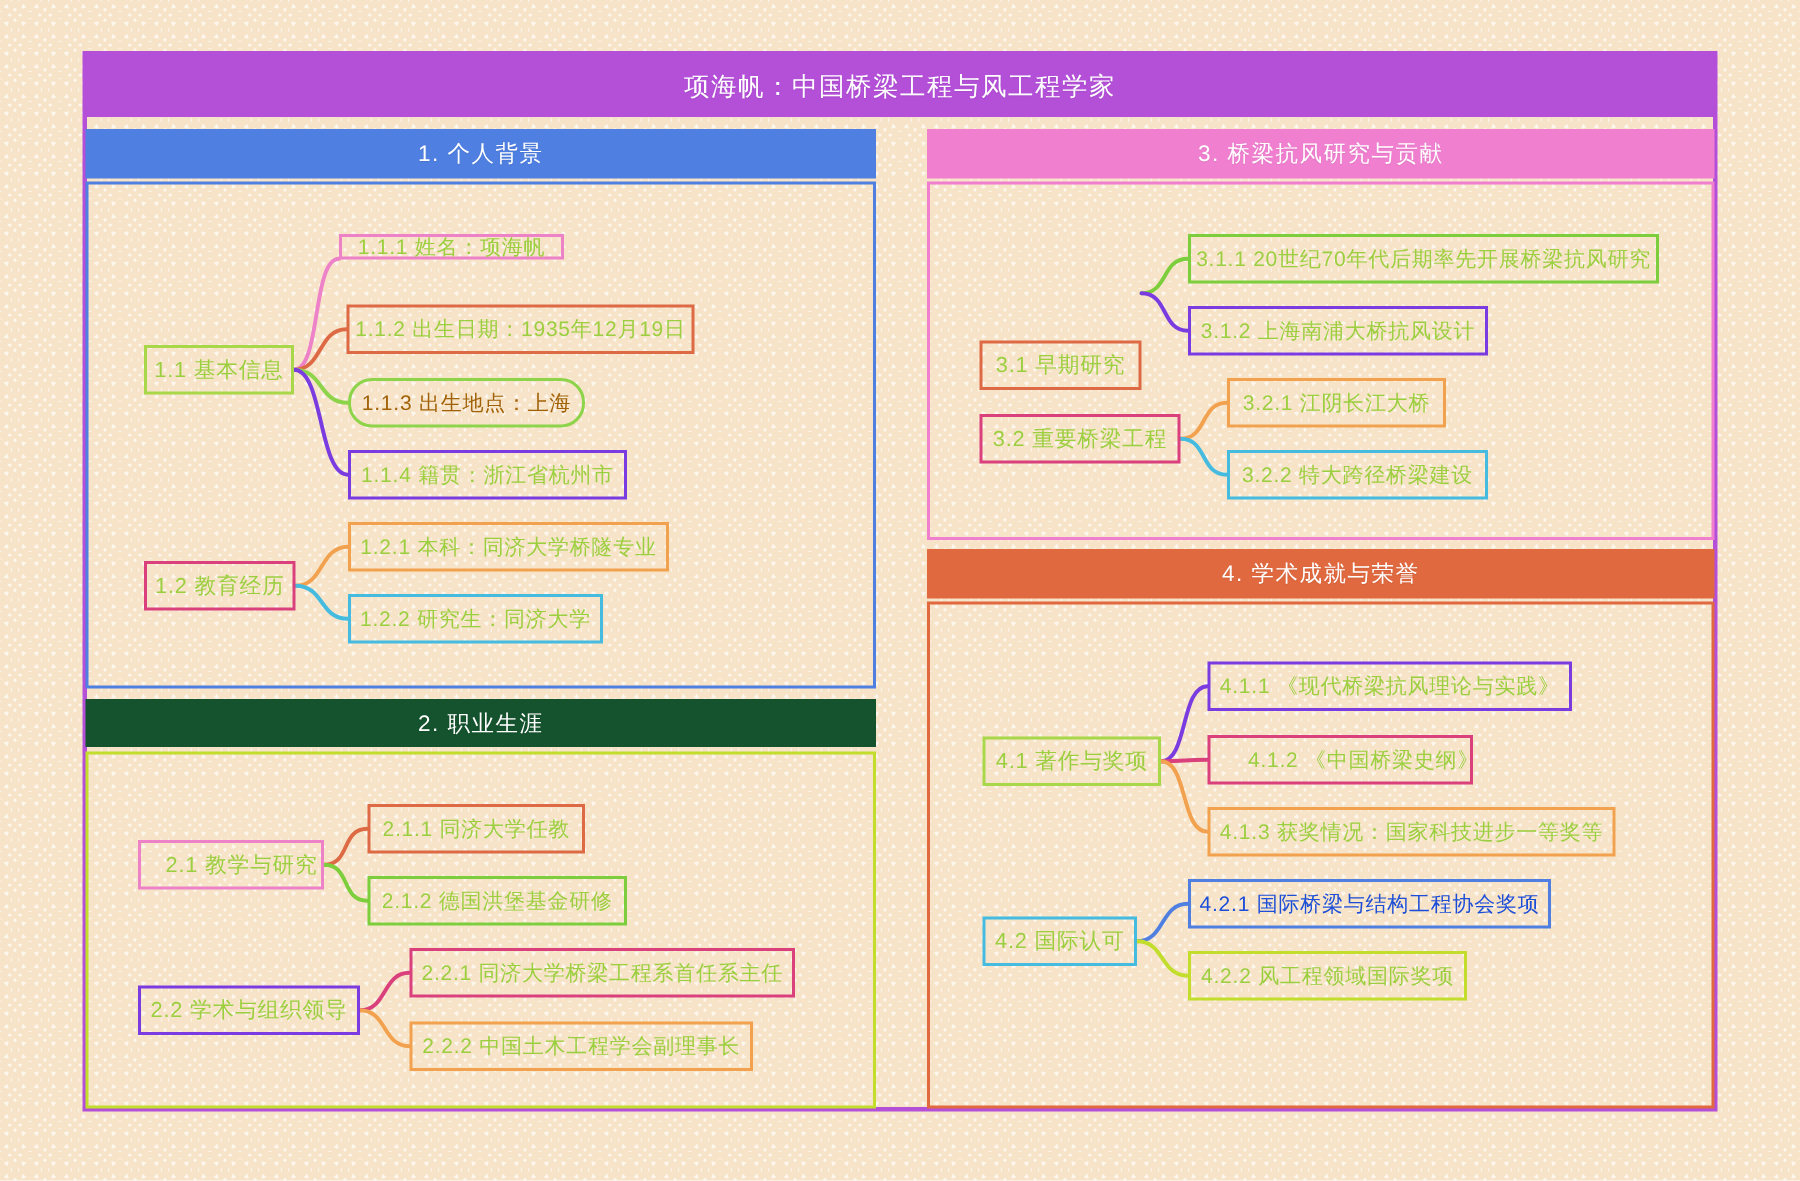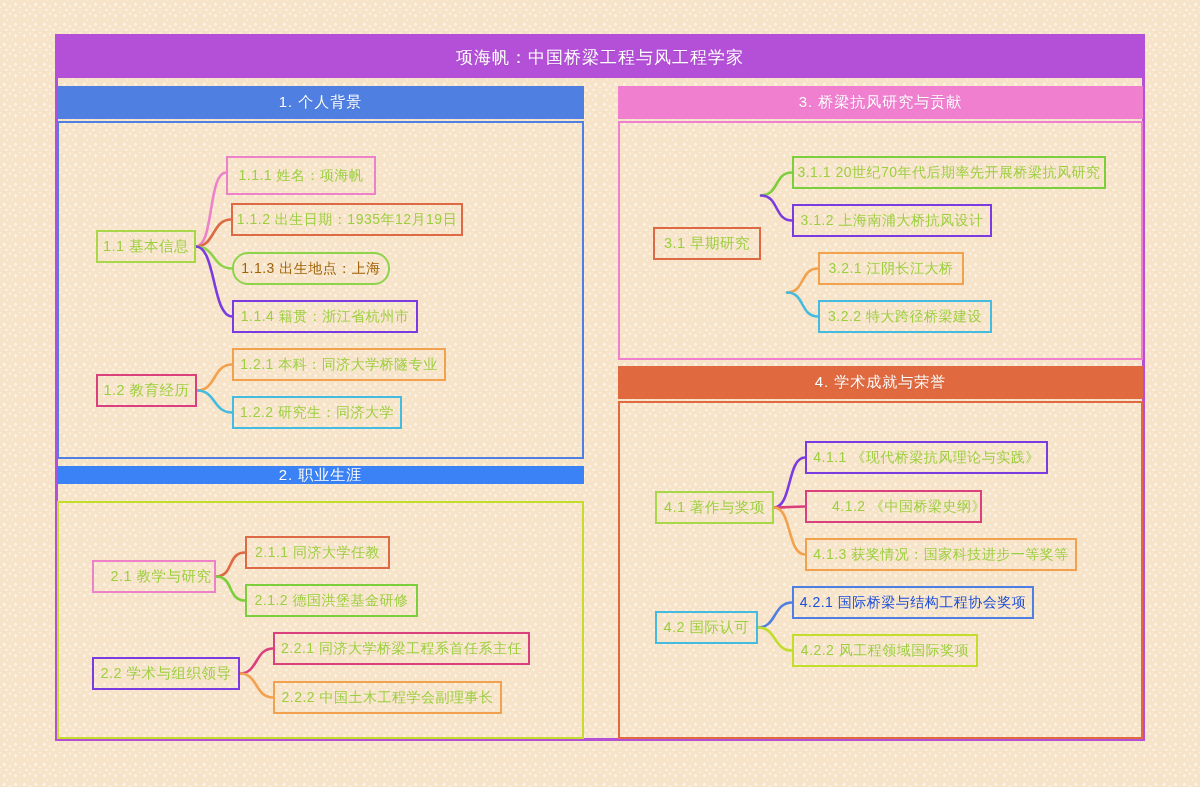--- a/index.html
+++ b/index.html
@@ -103,44 +103,45 @@
 
 <div id="root">
   <div class="bar" id="title-bar" style="left: 57px; top: 36px; width: 1086px; height: 42px; background: rgb(180, 79, 216); font-size: 17px; align-items: center;">
     <span>项海帆：中国桥梁工程与风工程学家</span>
   </div>
 <div class="bar" style="left: 57px; top: 86px; width: 527px; height: 33px; background: rgb(79, 127, 224);">
       <span>1. 个人背景</span>
     </div>
     <div class="panel" style="left: 57px; top: 121px; width: 527px; height: 338px; border: 2px solid rgb(79, 127, 224);"></div>
     <div class="node big" style="left: 96px; top: 230px; width: 100px; height: 33px; border-color: rgb(168, 216, 74); color: rgb(156, 207, 63);">1.1 基本信息</div>
-    <div class="node" style="left: 226px; top: 156px; width: 150px; height: 39px; border-color: rgb(238, 130, 200); color: rgb(156, 207, 63);">1.1.1 姓名：项海帆</div>
+    <div class="node" style="left: 226px; top: 156px; width: 150px; height: 17px; border-color: rgb(238, 130, 200); color: rgb(156, 207, 63);">1.1.1 姓名：项海帆</div>
     <div class="node" style="left: 231px; top: 203px; width: 232px; height: 33px; border-color: rgb(221, 106, 69); color: rgb(156, 207, 63);">1.1.2 出生日期：1935年12月19日</div>
     <div class="node" style="left: 232px; top: 252px; width: 158px; height: 33px; border-color: rgb(142, 212, 74); color: #a16207; border-radius: 16px;">1.1.3 出生地点：上海</div>
     <div class="node" style="left: 232px; top: 300px; width: 186px; height: 33px; border-color: rgb(122, 60, 224); color: rgb(156, 207, 63);">1.1.4 籍贯：浙江省杭州市</div>
     <div class="node big" style="left: 96px; top: 374px; width: 101px; height: 33px; border-color: rgb(217, 64, 124); color: rgb(156, 207, 63);">1.2 教育经历</div>
     <div class="node" style="left: 232px; top: 348px; width: 214px; height: 33px; border-color: rgb(242, 161, 78); color: rgb(156, 207, 63);">1.2.1 本科：同济大学桥隧专业</div>
     <div class="node" style="left: 232px; top: 396px; width: 170px; height: 33px; border-color: rgb(69, 187, 224); color: rgb(156, 207, 63);">1.2.2 研究生：同济大学</div>
-    <div class="bar" style="left: 57px; top: 466px; width: 527px; height: 18px; background: #3b82f6;">
+    <div class="bar" style="left: 57px; top: 466px; width: 527px; height: 32px; background: #14532d;">
       <span>2. 职业生涯</span>
     </div>
     <div class="panel" style="left: 57px; top: 501px; width: 527px; height: 238px; border: 2px solid rgb(194, 221, 43);"></div>
     <div class="node big" style="left: 92px; top: 560px; width: 124px; height: 33px; border-color: rgb(238, 130, 200); color: rgb(156, 207, 63); padding-left: 24px;">2.1 教学与研究</div>
     <div class="node" style="left: 245px; top: 536px; width: 145px; height: 33px; border-color: rgb(221, 106, 69); color: rgb(156, 207, 63);">2.1.1 同济大学任教</div>
     <div class="node" style="left: 245px; top: 584px; width: 173px; height: 33px; border-color: rgb(125, 206, 60); color: rgb(156, 207, 63);">2.1.2 德国洪堡基金研修</div>
     <div class="node big" style="left: 92px; top: 657px; width: 148px; height: 33px; border-color: rgb(122, 60, 224); color: rgb(156, 207, 63);">2.2 学术与组织领导</div>
     <div class="node" style="left: 273px; top: 632px; width: 257px; height: 33px; border-color: rgb(217, 64, 124); color: rgb(156, 207, 63);">2.2.1 同济大学桥梁工程系首任系主任</div>
     <div class="node" style="left: 273px; top: 681px; width: 229px; height: 33px; border-color: rgb(242, 161, 78); color: rgb(156, 207, 63);">2.2.2 中国土木工程学会副理事长</div>
     <div class="bar" style="left: 618px; top: 86px; width: 525px; height: 33px; background: rgb(240, 127, 208);">
       <span>3. 桥梁抗风研究与贡献</span>
     </div>
     <div class="panel" style="left: 618px; top: 121px; width: 525px; height: 239px; border: 2px solid rgb(240, 127, 208);"></div>
     <div class="node big" style="left: 653px; top: 179px; width: 108px; height: 33px; border-color: rgb(221, 106, 69); color: rgb(156, 207, 63); margin-top: 48px;">3.1 早期研究</div>
     <div class="node" style="left: 792px; top: 156px; width: 314px; height: 33px; border-color: rgb(125, 206, 60); color: rgb(156, 207, 63);">3.1.1 20世纪70年代后期率先开展桥梁抗风研究</div>
     <div class="node" style="left: 792px; top: 204px; width: 200px; height: 33px; border-color: rgb(122, 60, 224); color: rgb(156, 207, 63);">3.1.2 上海南浦大桥抗风设计</div>
+    <div class="node big" style="left: 653px; top: 276px; width: 134px; height: 33px; border-color: rgb(217, 64, 124); color: rgb(156, 207, 63);">3.2 重要桥梁工程</div>
     <div class="node" style="left: 818px; top: 252px; width: 146px; height: 33px; border-color: rgb(242, 161, 78); color: rgb(156, 207, 63);">3.2.1 江阴长江大桥</div>
     <div class="node" style="left: 818px; top: 300px; width: 174px; height: 33px; border-color: rgb(69, 187, 224); color: rgb(156, 207, 63);">3.2.2 特大跨径桥梁建设</div>
     <div class="bar" style="left: 618px; top: 366px; width: 525px; height: 33px; background: rgb(224, 105, 63);">
       <span>4. 学术成就与荣誉</span>
     </div>
     <div class="panel" style="left: 618px; top: 401px; width: 525px; height: 338px; border: 2px solid rgb(224, 105, 63);"></div>
     <div class="node big" style="left: 655px; top: 491px; width: 119px; height: 33px; border-color: rgb(168, 216, 74); color: rgb(156, 207, 63);">4.1 著作与奖项</div>
     <div class="node" style="left: 805px; top: 441px; width: 243px; height: 33px; border-color: rgb(122, 60, 224); color: rgb(156, 207, 63);">4.1.1 《现代桥梁抗风理论与实践》</div>
     <div class="node" style="left: 805px; top: 490px; width: 177px; height: 33px; border-color: rgb(217, 64, 124); color: rgb(156, 207, 63); padding-left: 41px;">4.1.2 《中国桥梁史纲》</div>
     <div class="node" style="left: 805px; top: 538px; width: 272px; height: 33px; border-color: rgb(242, 161, 78); color: rgb(156, 207, 63);">4.1.3 获奖情况：国家科技进步一等奖等</div>

